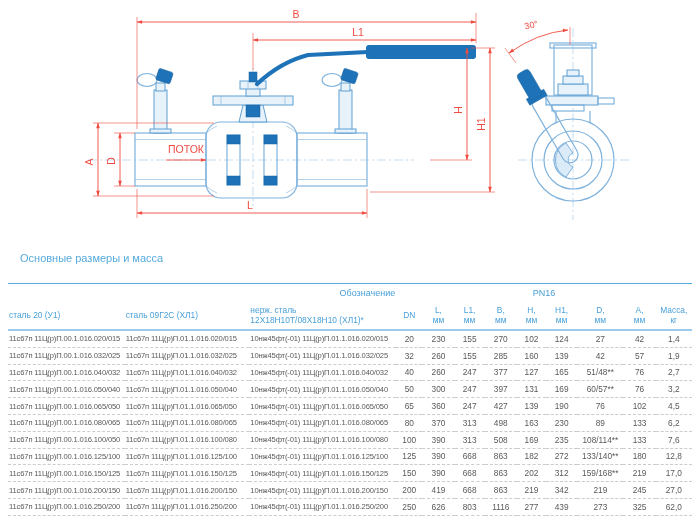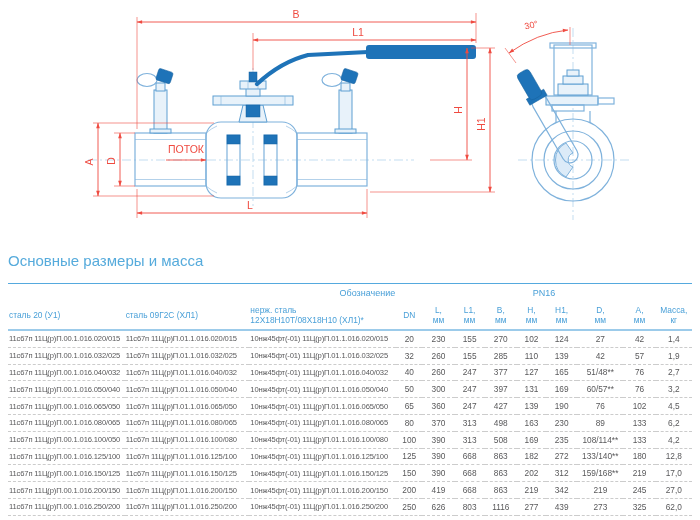--- a/index.html
+++ b/index.html
@@ -11,21 +11,21 @@
   .dimthin{stroke:#ef4b41;stroke-width:0.6;fill:none;}
   .dimtxt{fill:#ef4b41;font-size:10.5px;}
   .dimtxt-sm{fill:#ef4b41;font-size:9px;}
   .out{stroke:#7fb2dc;stroke-width:1.2;fill:none;}
   .out2{stroke:#7fb2dc;stroke-width:0.6;fill:none;}
   .outf{stroke:#5f9fd2;stroke-width:1;fill:#e8f2fa;}
   .sol{fill:#1e73b8;stroke:#15619e;stroke-width:0.5;}
   .cl{stroke:#a9cfe9;stroke-width:0.7;fill:none;stroke-dasharray:9 3 2 3;}
   .wedge{stroke:#7fb2dc;stroke-width:1;fill:#dcebf8;}
 
-  .section-title{position:absolute;left:8px;top:252px;font-size:15px;color:#56abdc;}
+  .section-title{position:absolute;left:20px;top:252px;font-size:11px;color:#56abdc;}
   .tbl{position:absolute;left:8px;top:283px;width:684px;border-collapse:collapse;table-layout:fixed;
        border-top:1px solid #55a9de;}
   .tbl th,.tbl td{padding:1px 1px;font-weight:normal;overflow:hidden;white-space:nowrap;}
   .hr1 th{color:#4aa0d8;font-size:9px;height:15px;vertical-align:middle;}
   .des-h{text-align:right;}
   .pn-h{text-align:center;}
   .hr2 th{color:#4aa0d8;font-size:8.4px;vertical-align:middle;height:26px;border-bottom:2px solid #9ccbea;}
   .mat{text-align:left;line-height:1.2;}
   .num-h{text-align:center;line-height:1.2;}
   .tbl tbody td{font-size:8.3px;color:#58585a;height:13.8px;}
@@ -241,21 +241,21 @@
           <td class="num">1,4</td>
         </tr>
         <tr>
           <td class="des">11с67п 11Ц(р)П.00.1.016.032/025</td>
           <td class="des">11с67п 11Ц(р)П.01.1.016.032/025</td>
           <td class="des">10нж45фт(-01) 11Ц(р)П.01.1.016.032/025</td>
           <td class="num">32</td>
           <td class="num">260</td>
           <td class="num">155</td>
           <td class="num">285</td>
-          <td class="num">110</td>
+          <td class="num">160</td>
           <td class="num">139</td>
           <td class="num">42</td>
           <td class="num">57</td>
           <td class="num">1,9</td>
         </tr>
         <tr>
           <td class="des">11с67п 11Ц(р)П.00.1.016.040/032</td>
           <td class="des">11с67п 11Ц(р)П.01.1.016.040/032</td>
           <td class="des">10нж45фт(-01) 11Ц(р)П.01.1.016.040/032</td>
           <td class="num">40</td>
@@ -315,21 +315,21 @@
           <td class="des">11с67п 11Ц(р)П.01.1.016.100/080</td>
           <td class="des">10нж45фт(-01) 11Ц(р)П.01.1.016.100/080</td>
           <td class="num">100</td>
           <td class="num">390</td>
           <td class="num">313</td>
           <td class="num">508</td>
           <td class="num">169</td>
           <td class="num">235</td>
           <td class="num">108/114**</td>
           <td class="num">133</td>
-          <td class="num">4,2</td>
+          <td class="num">7,6</td>
         </tr>
         <tr>
           <td class="des">11с67п 11Ц(р)П.00.1.016.125/100</td>
           <td class="des">11с67п 11Ц(р)П.01.1.016.125/100</td>
           <td class="des">10нж45фт(-01) 11Ц(р)П.01.1.016.125/100</td>
           <td class="num">125</td>
           <td class="num">390</td>
           <td class="num">668</td>
           <td class="num">863</td>
           <td class="num">182</td>

